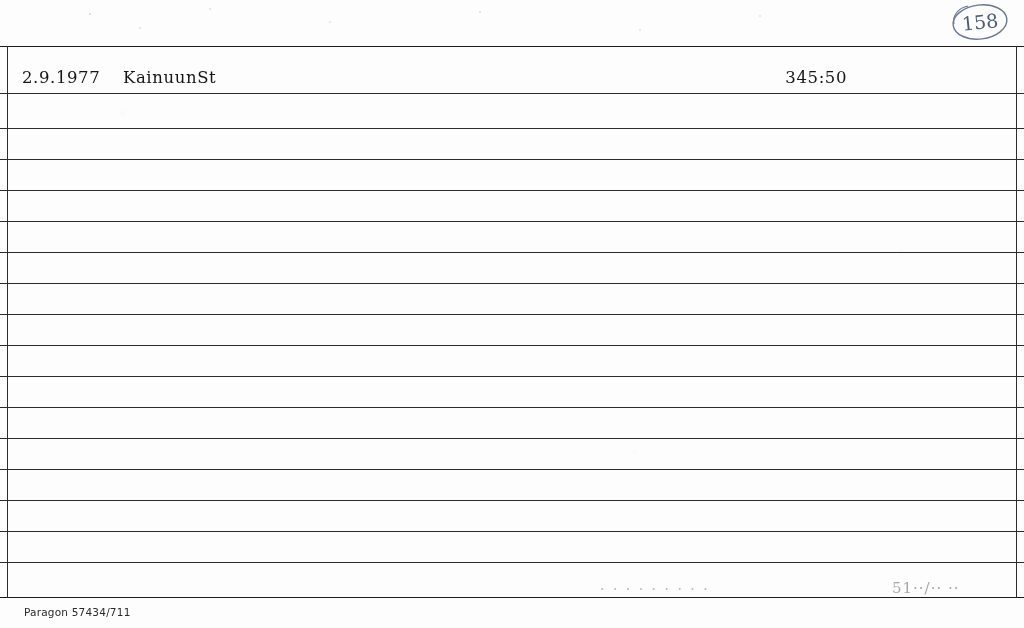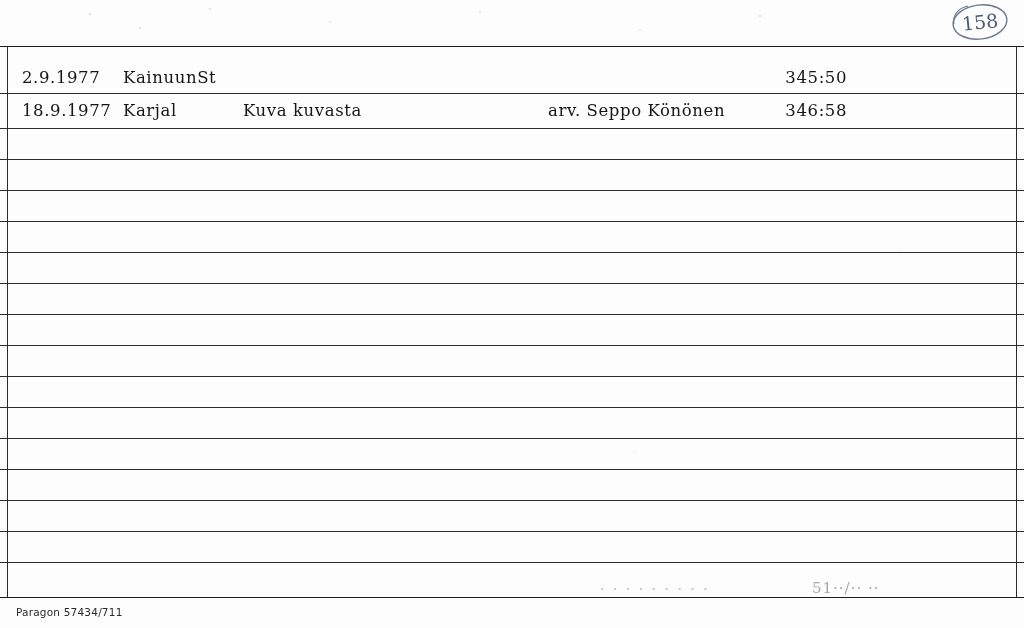--- a/index.html
+++ b/index.html
@@ -86,21 +86,21 @@
   .faint {
     position: absolute;
     font-family: "DejaVu Serif", serif;
     font-size: 14px;
     letter-spacing: 2px;
     color: #b9b9b9;
     white-space: nowrap;
     filter: blur(0.4px);
   }
   .faint-a { left: 600px; top: 581px; }
-  .faint-b { left: 812px; top: 579px; font-size: 15px; color: #a8a8a8; letter-spacing: 1px; }
+  .faint-b { left: 892px; top: 579px; font-size: 15px; color: #a8a8a8; letter-spacing: 1px; }
 
   
   .stamp {
     position: absolute;
     right: 12px;
     top: 2px;
     width: 64px;
     height: 40px;
   }
   .stamp svg { display: block; }
@@ -114,21 +114,21 @@
     font-family: "DejaVu Serif", serif;
     font-size: 19px;
     color: #4b5a76;
     transform: rotate(-6deg);
     letter-spacing: 0px;
   }
 
   
   .footer {
     position: absolute;
-    left: 16px;
+    left: 24px;
     top: 606px;
     font-family: "DejaVu Sans", sans-serif;
     font-size: 10.5px;
     color: #2a2a2a;
     letter-spacing: 0.2px;
   }
 </style>
 </head>
 <body>
 
@@ -165,26 +165,19 @@
 
   <div class="vrule" style="left:7px;"></div>
   <div class="vrule" style="left:1016px;"></div>
 
   <div class="row" style="top:68px;">
     <span class="cell c-date">2.9.1977</span>
     <span class="cell c-src">KainuunSt</span>
     <span class="cell c-num">345:50</span>
   </div>
 
-  <div class="row" style="top:101px;">
-    <span class="cell c-date">18.9.1977</span>
-    <span class="cell c-src">Karjal</span>
-    <span class="cell c-body">Kuva kuvasta</span>
-    <span class="cell c-attr">arv. Seppo Könönen</span>
-    <span class="cell c-num">346:58</span>
-  </div>
 
   <div class="faint faint-a">· · · · · · · · ·</div>
   <div class="faint faint-b">51··/·· ··</div>
 
   <div class="footer">Paragon 57434/711</div>
 
 </div>
 
 </body></html>

